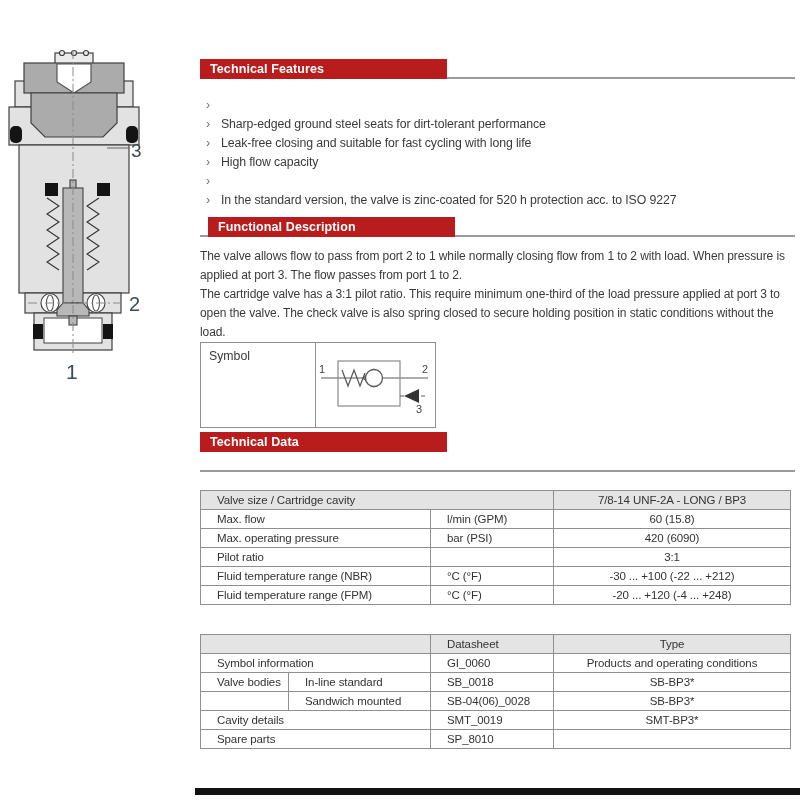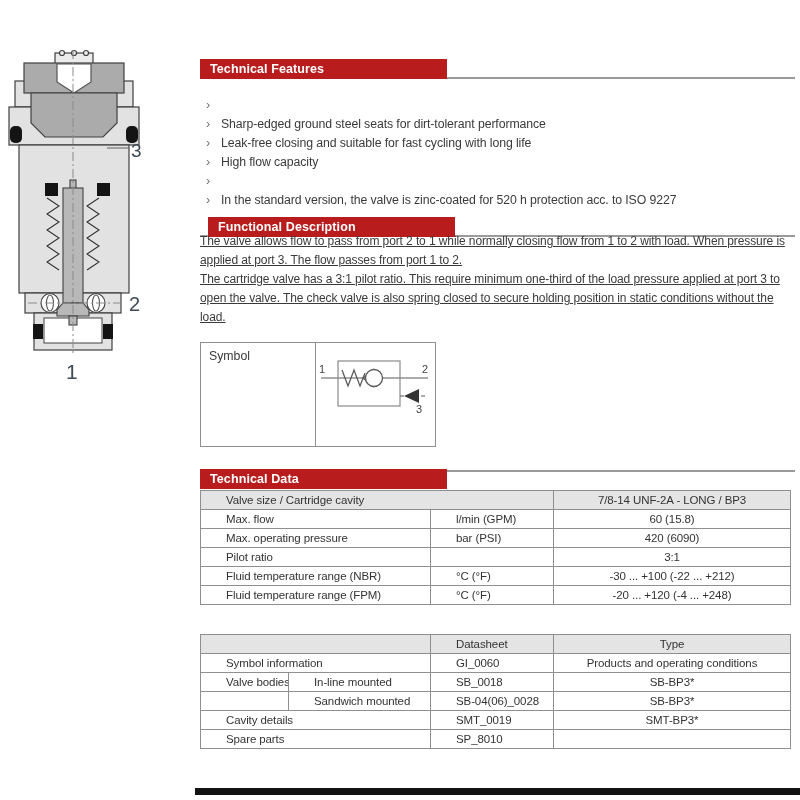--- a/index.html
+++ b/index.html
@@ -14,29 +14,29 @@
   
   .bullets{position:absolute;left:206px;width:592px;font-size:12.3px;letter-spacing:-.1px;}
   .bullet-row{display:flex;line-height:19px;}
   .bm{width:15px;color:#6b6b6b;flex:0 0 15px;}
   .hl{background:#a5ccda;}
   
   .para{position:absolute;left:200px;width:597px;font-size:12px;line-height:19px;
         letter-spacing:-.1px;}
   .para p{margin:0;}
   
-  .symbolbox{position:absolute;left:200px;top:342px;width:236px;height:105px;
+  .symbolbox{position:absolute;left:200px;top:342px;width:236px;height:86px;
              border:1px solid #8f8f8f;box-sizing:border-box;display:flex;}
   .symbolbox .lab{width:116px;border-right:1px solid #8f8f8f;box-sizing:border-box;
                   padding:6px 0 0 8px;font-size:12.3px;}
   .symbolbox .sym{flex:1;position:relative;}
   
   table.t{position:absolute;border-collapse:collapse;table-layout:fixed;
           font-size:11.5px;color:#333;letter-spacing:-.1px;}
-  table.t td{border:1px solid #8f8f8f;height:18px;padding:0 25px;overflow:hidden;
+  table.t td{border:1px solid #8f8f8f;height:18px;padding:0 16px;overflow:hidden;
              white-space:nowrap;}
   table.t tr.th td{background:#e4e4e4;}
   table.t td.c{text-align:center;padding:0 2px;}
   .footerbar{position:absolute;left:195px;top:788px;width:605px;height:7px;background:#121212;}
   svg text{font-family:"Liberation Sans",sans-serif;}
 </style>
 </head>
 <body>
 
 <div id="canvas">
@@ -120,21 +120,21 @@
       </div>
     <div class="bullet-row">
       <span class="bm">›</span>
       <span>In the standard version, the valve is zinc-coated for 520 h protection acc. to ISO 9227</span>
       </div>
   </div>
 
   <div class="rule" style="left:200px;top:235px;width:595px;"></div>
   <div class="barhead" style="left:200px;top:217px;width:247px;margin-left:8px;">Functional Description</div>
 
-  <div class="para" style="top:232px;text-decoration:underline;">
+  <div class="para" style="top:247px;">
     <p>The valve allows flow to pass from port 2 to 1 while normally closing flow from 1 to 2 with load. When pressure is applied at port 3. The flow passes from port 1 to 2.</p>
     <p>The cartridge valve has a 3:1 pilot ratio. This require minimum one-third of the load pressure applied at port 3 to open the valve. The check valve is also spring closed to secure holding position in static conditions without the load.</p>
   </div>
 
   <div class="symbolbox">
     <div class="lab">Symbol</div>
     <div class="sym">
       <svg width="119" height="84" viewBox="0 0 119 84">
         <line x1="5" y1="35" x2="112" y2="35" stroke="#5a5a5a" stroke-width="1.2"></line>
         <rect x="22" y="18" width="62" height="45" fill="none" stroke="#8a8a8a" stroke-width="1.2"></rect>
@@ -144,21 +144,21 @@
         <line x1="84" y1="53" x2="112" y2="53" stroke="#5a5a5a" stroke-width="1.2" stroke-dasharray="4 3"></line>
         <polygon points="103,46 103,60 88,53" fill="#333"></polygon>
         <text x="3" y="30" font-size="11" fill="#444">1</text>
         <text x="106" y="30" font-size="11" fill="#444">2</text>
         <text x="100" y="70" font-size="11" fill="#444">3</text>
       </svg>
     </div>
   </div>
 
   <div class="rule" style="left:200px;top:470px;width:595px;"></div>
-  <div class="barhead" style="left:200px;top:469px;width:247px;">Technical Data</div>
+  <div class="barhead" style="left:200px;top:432px;width:247px;">Technical Data</div>
 
   <table class="t" style="left:200px;top:490px;width:590px;">
     <colgroup>
         <col style="width:230px">
         <col style="width:123px">
         <col style="width:237px">
       </colgroup>
     <tbody>
         <tr class="th">
       <td colspan="2">Valve size / Cartridge cavity</td>
@@ -205,21 +205,21 @@
       <td>Datasheet</td>
       <td class="c">Type</td>
         </tr>
     <tr>
       <td colspan="2">Symbol information</td>
       <td>GI_0060</td>
       <td class="c">Products and operating conditions</td>
         </tr>
     <tr>
       <td>Valve bodies</td>
-      <td>In-line mounted</td>
+      <td>In-line standard</td>
       <td>SB_0018</td>
       <td class="c">SB-BP3*</td>
         </tr>
     <tr>
       <td></td>
       <td>Sandwich mounted</td>
       <td>SB-04(06)_0028</td>
       <td class="c">SB-BP3*</td>
         </tr>
     <tr>

